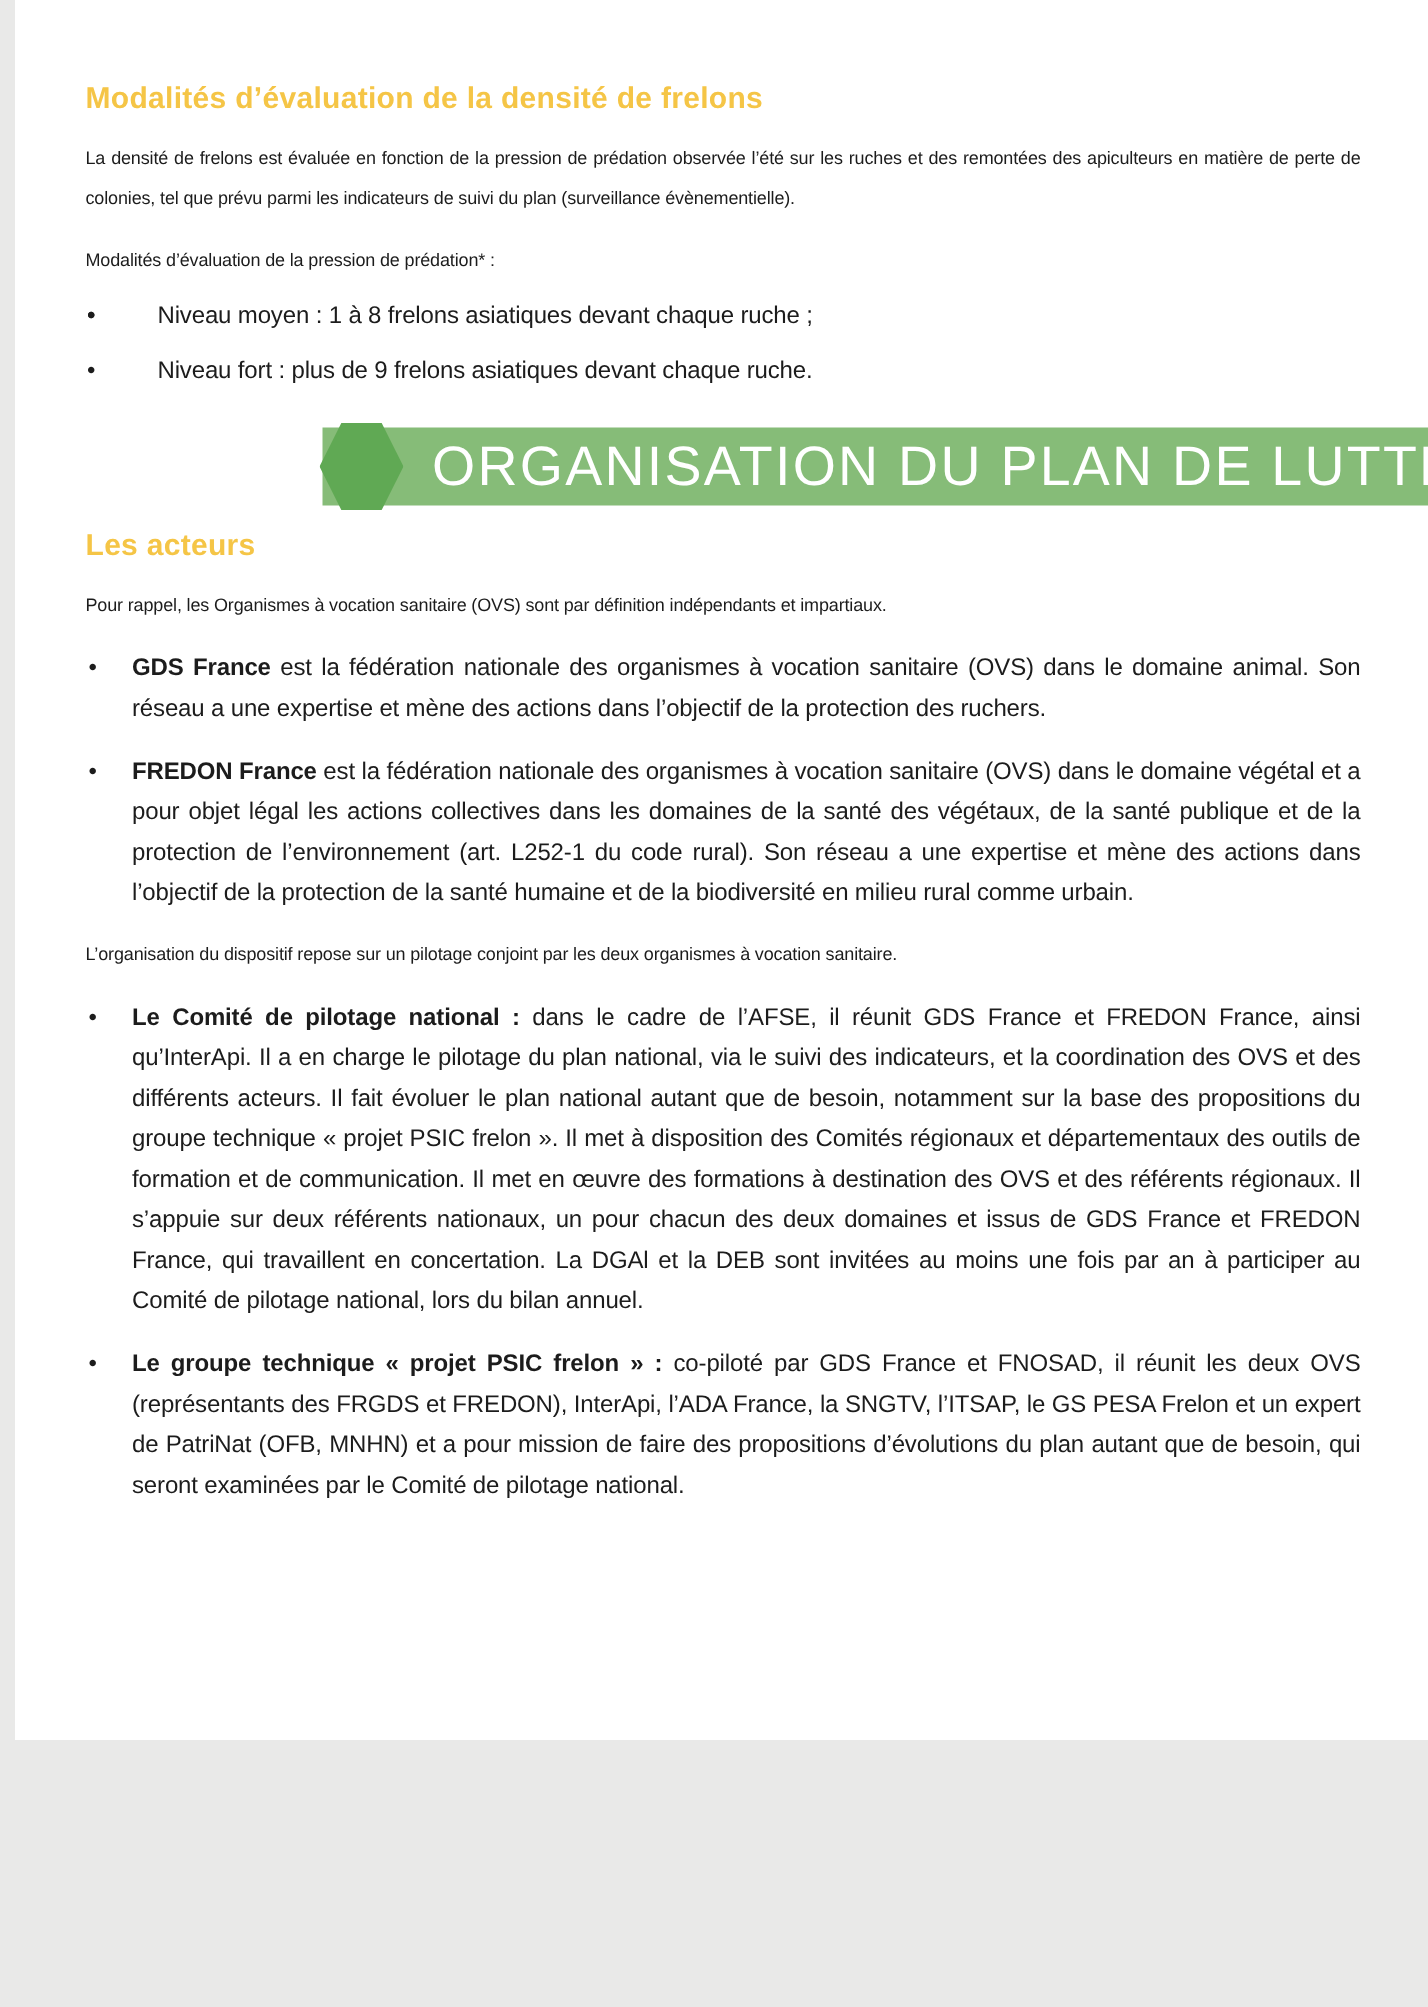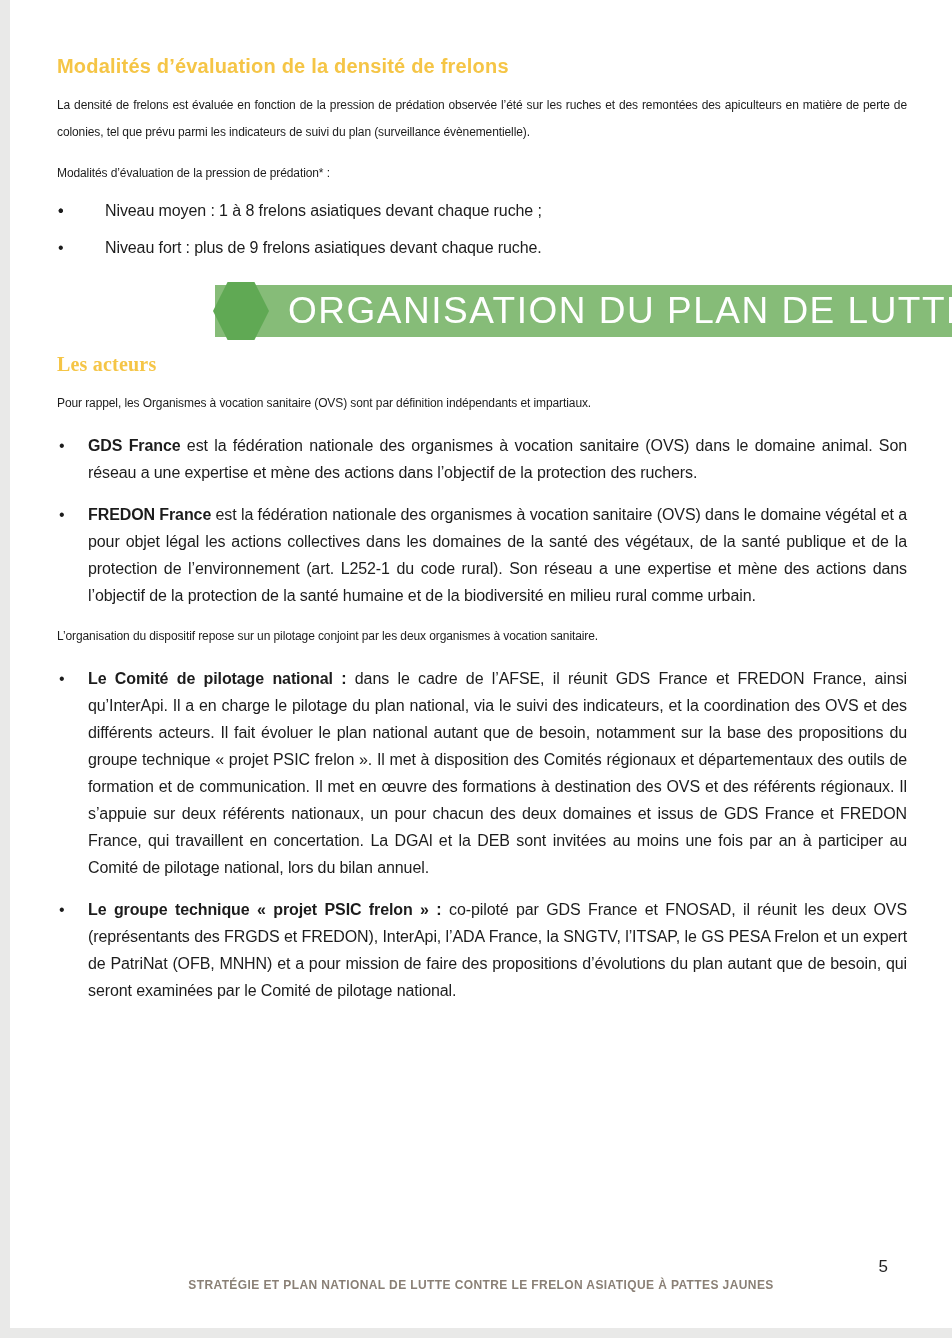--- a/index.html
+++ b/index.html
@@ -4,21 +4,21 @@
 <style>
   html,body{margin:0;padding:0;}
   body{
     width:952px;height:1338px;position:relative;
     background:#e9e9e8;
     font-family:"Liberation Sans", sans-serif;
     color:#1c1c1c;
     -webkit-font-smoothing:antialiased;
   }
   .page{
-    position:absolute;left:10px;top:0;width:942px;height:1328px;
+    position:absolute;left:10px;top:0;width:942px;height:1160px;
     background:#ffffff;overflow:hidden;
   }
   
   .h-gold{
     font-weight:bold;font-size:20px;color:#f5c546;
     margin:0 45px 0 47px;letter-spacing:0.2px;
   }
   .h-gold.first{padding-top:55px;}
   
   .body-text{
@@ -41,21 +41,21 @@
   .banner-hex{
     position:absolute;left:-2px;top:-3px;width:56px;height:58px;
     background:#60a954;
     clip-path:polygon(0 50%,26% 0,74% 0,100% 50%,74% 100%,26% 100%);
   }
   .banner-title{
     position:absolute;left:73px;top:50%;transform:translateY(-50%);
     font-size:37px;font-weight:400;color:#ffffff;
     letter-spacing:1.5px;white-space:nowrap;
   }
-  .h-gold.second{margin-top:16px;font-family:Liberation Serif, serif;}
+  .h-gold.second{margin-top:16px;}
   
   ul.actlist{list-style:none;margin:0 45px 0 47px;padding:0;}
   ul.actlist li{
     position:relative;padding-left:31px;margin-top:15px;
     font-size:16px;line-height:27px;text-align:justify;letter-spacing:-0.1px;
   }
   ul.actlist li .dot{position:absolute;left:2px;top:0;}
   
   .footnote{
     position:absolute;left:57px;top:1233px;

